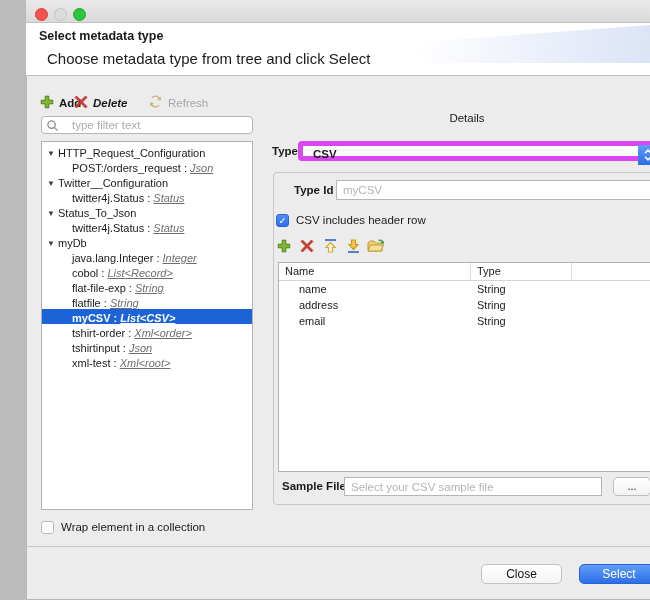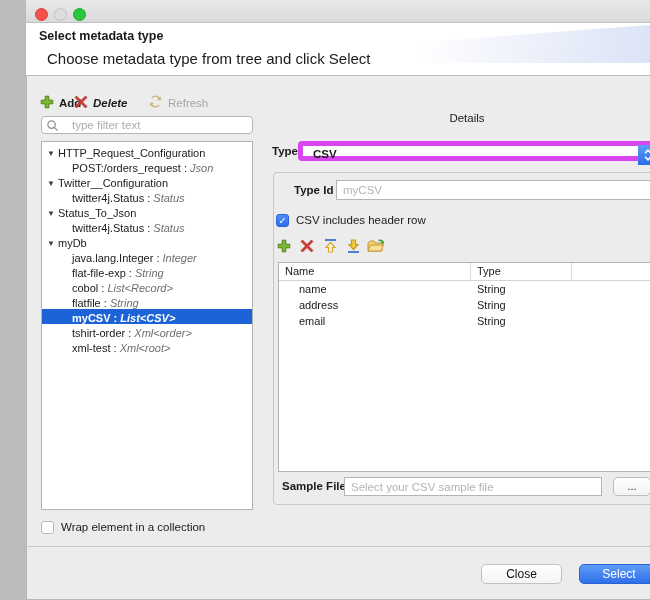--- a/index.html
+++ b/index.html
@@ -31,21 +31,21 @@
           border:1px solid #b5b5b5;border-radius:4px;box-sizing:border-box;display:flex;align-items:center;padding:0 4px;gap:11px;}
   #filter input{border:none;outline:none;flex:1;font:11.5px "Liberation Sans",sans-serif;background:transparent;color:#333;}
   #filter input::placeholder{color:#ababab;}
   
   #tree{position:absolute;left:15px;top:141px;width:212px;height:369px;background:#fff;
         border:1px solid #b2b2b2;box-sizing:border-box;overflow:hidden;padding-top:2px;}
   .trow{height:15px;line-height:19px;white-space:nowrap;font-size:11px;}
   .trow.lvl0{padding-left:5px;}
   .trow.lvl1{padding-left:30px;}
   .twisty{display:inline-block;width:11px;font-size:8px;color:#3c3c3c;vertical-align:1px;}
-  .ttype{font-style:italic;color:#6e6e6e;}
+  .ttype{font-style:italic;color:#6e6e6e;text-decoration:underline;}
   .trow.sel{background:#1d63d8;color:#fff;font-weight:bold;}
   .trow.sel .ttype{color:#fff;}
   
   #details-title{position:absolute;left:245px;top:112px;width:392px;text-align:center;font-size:11.5px;}
   #type-label{position:absolute;left:246px;top:145px;font-weight:600;}
   #type-combo{position:absolute;left:272px;top:141px;width:363px;height:20px;background:#fff;
               border:5px solid #d946ef;border-radius:4px;box-sizing:border-box;}
   #type-combo .val{position:absolute;left:10px;top:2px;font-weight:600;font-size:11.5px;}
   #combo-cap{position:absolute;right:-1px;top:-1px;width:19px;height:20px;border-radius:0 4px 4px 0;
              background:linear-gradient(#5d9df9,#2c6ce6);display:flex;align-items:center;justify-content:center;}
@@ -143,25 +143,26 @@
 
   <div id="tree">
       <div class="trow lvl0"><span class="twisty">▼</span><span>HTTP_Request_Configuration</span></div>
       <div class="trow lvl1"><span>POST:/orders_request</span><span> : </span><span class="ttype">Json</span></div>
       <div class="trow lvl0"><span class="twisty">▼</span><span>Twitter__Configuration</span></div>
       <div class="trow lvl1"><span>twitter4j.Status</span><span> : </span><span class="ttype">Status</span></div>
       <div class="trow lvl0"><span class="twisty">▼</span><span>Status_To_Json</span></div>
       <div class="trow lvl1"><span>twitter4j.Status</span><span> : </span><span class="ttype">Status</span></div>
       <div class="trow lvl0"><span class="twisty">▼</span><span>myDb</span></div>
       <div class="trow lvl1"><span>java.lang.Integer</span><span> : </span><span class="ttype">Integer</span></div>
+      <div class="trow lvl1"><span>cobol</span><span> : </span><span class="ttype">List&lt;Record&gt;</span></div>
       <div class="trow lvl1"><span>flat-file-exp</span><span> : </span><span class="ttype">String</span></div>
-      <div class="trow lvl1"><span>cobol</span><span> : </span><span class="ttype">List&lt;Record&gt;</span></div>
       <div class="trow lvl1"><span>flatfile</span><span> : </span><span class="ttype">String</span></div>
       <div class="trow lvl1 sel"><span>myCSV</span><span> : </span><span class="ttype">List&lt;CSV&gt;</span></div>
       <div class="trow lvl1"><span>tshirt-order</span><span> : </span><span class="ttype">Xml&lt;order&gt;</span></div>
+      <div class="trow lvl1"><span>tshirtinput</span><span> : </span><span class="ttype">Json</span></div>
       <div class="trow lvl1"><span>xml-test</span><span> : </span><span class="ttype">Xml&lt;root&gt;</span></div>
     </div>
 
   <div id="details-title">Details</div>
 
   <span id="type-label">Type</span>
   <div id="type-combo">
     <span class="val">CSV</span>
     <span id="combo-cap">
       <svg width="10" height="16" viewBox="0 0 10 16">

